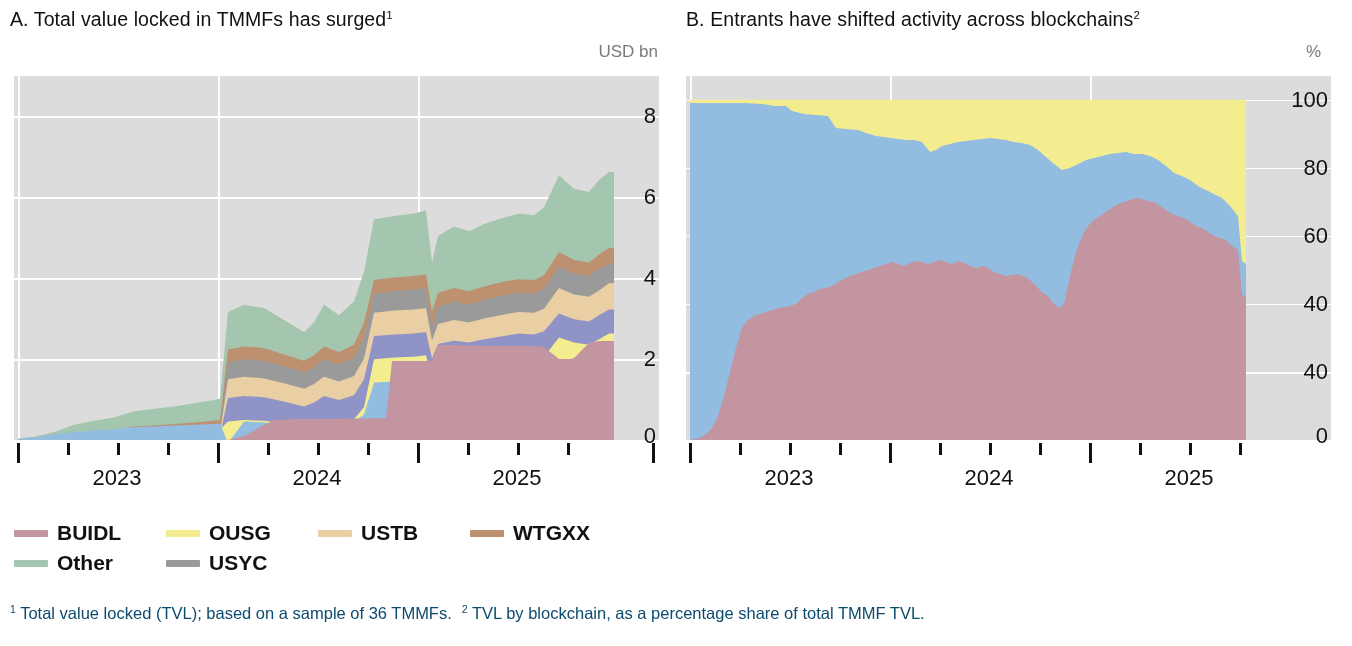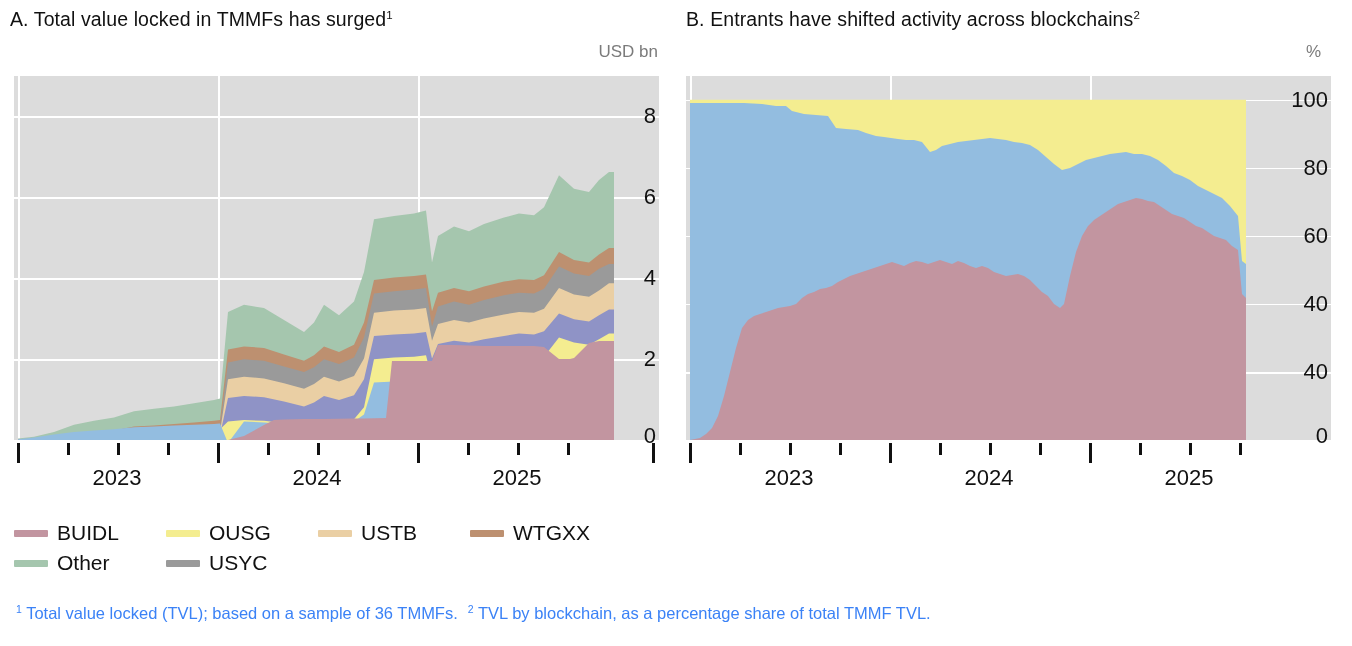--- a/index.html
+++ b/index.html
@@ -51,32 +51,32 @@
   #axis-b{left:686px;width:645px;}
   .tick{position:absolute;top:0;width:2.5px;background:#111;}
   .tick.minor{height:12px;}
   .tick.major{height:20px;}
   .xlab{
     position:absolute;top:22px;font-size:22px;color:#111;
     transform:translateX(-50%);white-space:nowrap;
   }
 
   
-  .legend{position:absolute;}
+  .legend{position:absolute;font-weight:bold;}
   #legend-a{left:14px;top:518px;width:645px;}
   .legend-row{display:flex;align-items:center;height:30px;}
   .legend-item{display:flex;align-items:center;white-space:nowrap;}
   .swatch{width:34px;height:7px;border-radius:1px;flex:none;}
   .legend-label{font-size:21px;color:#111;margin-left:9px;}
   #legend-a .legend-item{width:152px;}
 
   
   #footnotes{
-    position:absolute;left:16px;top:604px;width:1332px;
-    font-size:16.5px;color:#3b82f6;white-space:nowrap;
+    position:absolute;left:10px;top:604px;width:1332px;
+    font-size:16.5px;color:#0c4a6e;white-space:nowrap;
   }
   #footnotes sup{font-size:10.5px;vertical-align:super;line-height:0;}
   .fn-sep{display:inline-block;width:10px;}
 </style>
 </head>
 <body>
 
 <div class="panel" id="panel-a">
 
   <div class="panel-title">

